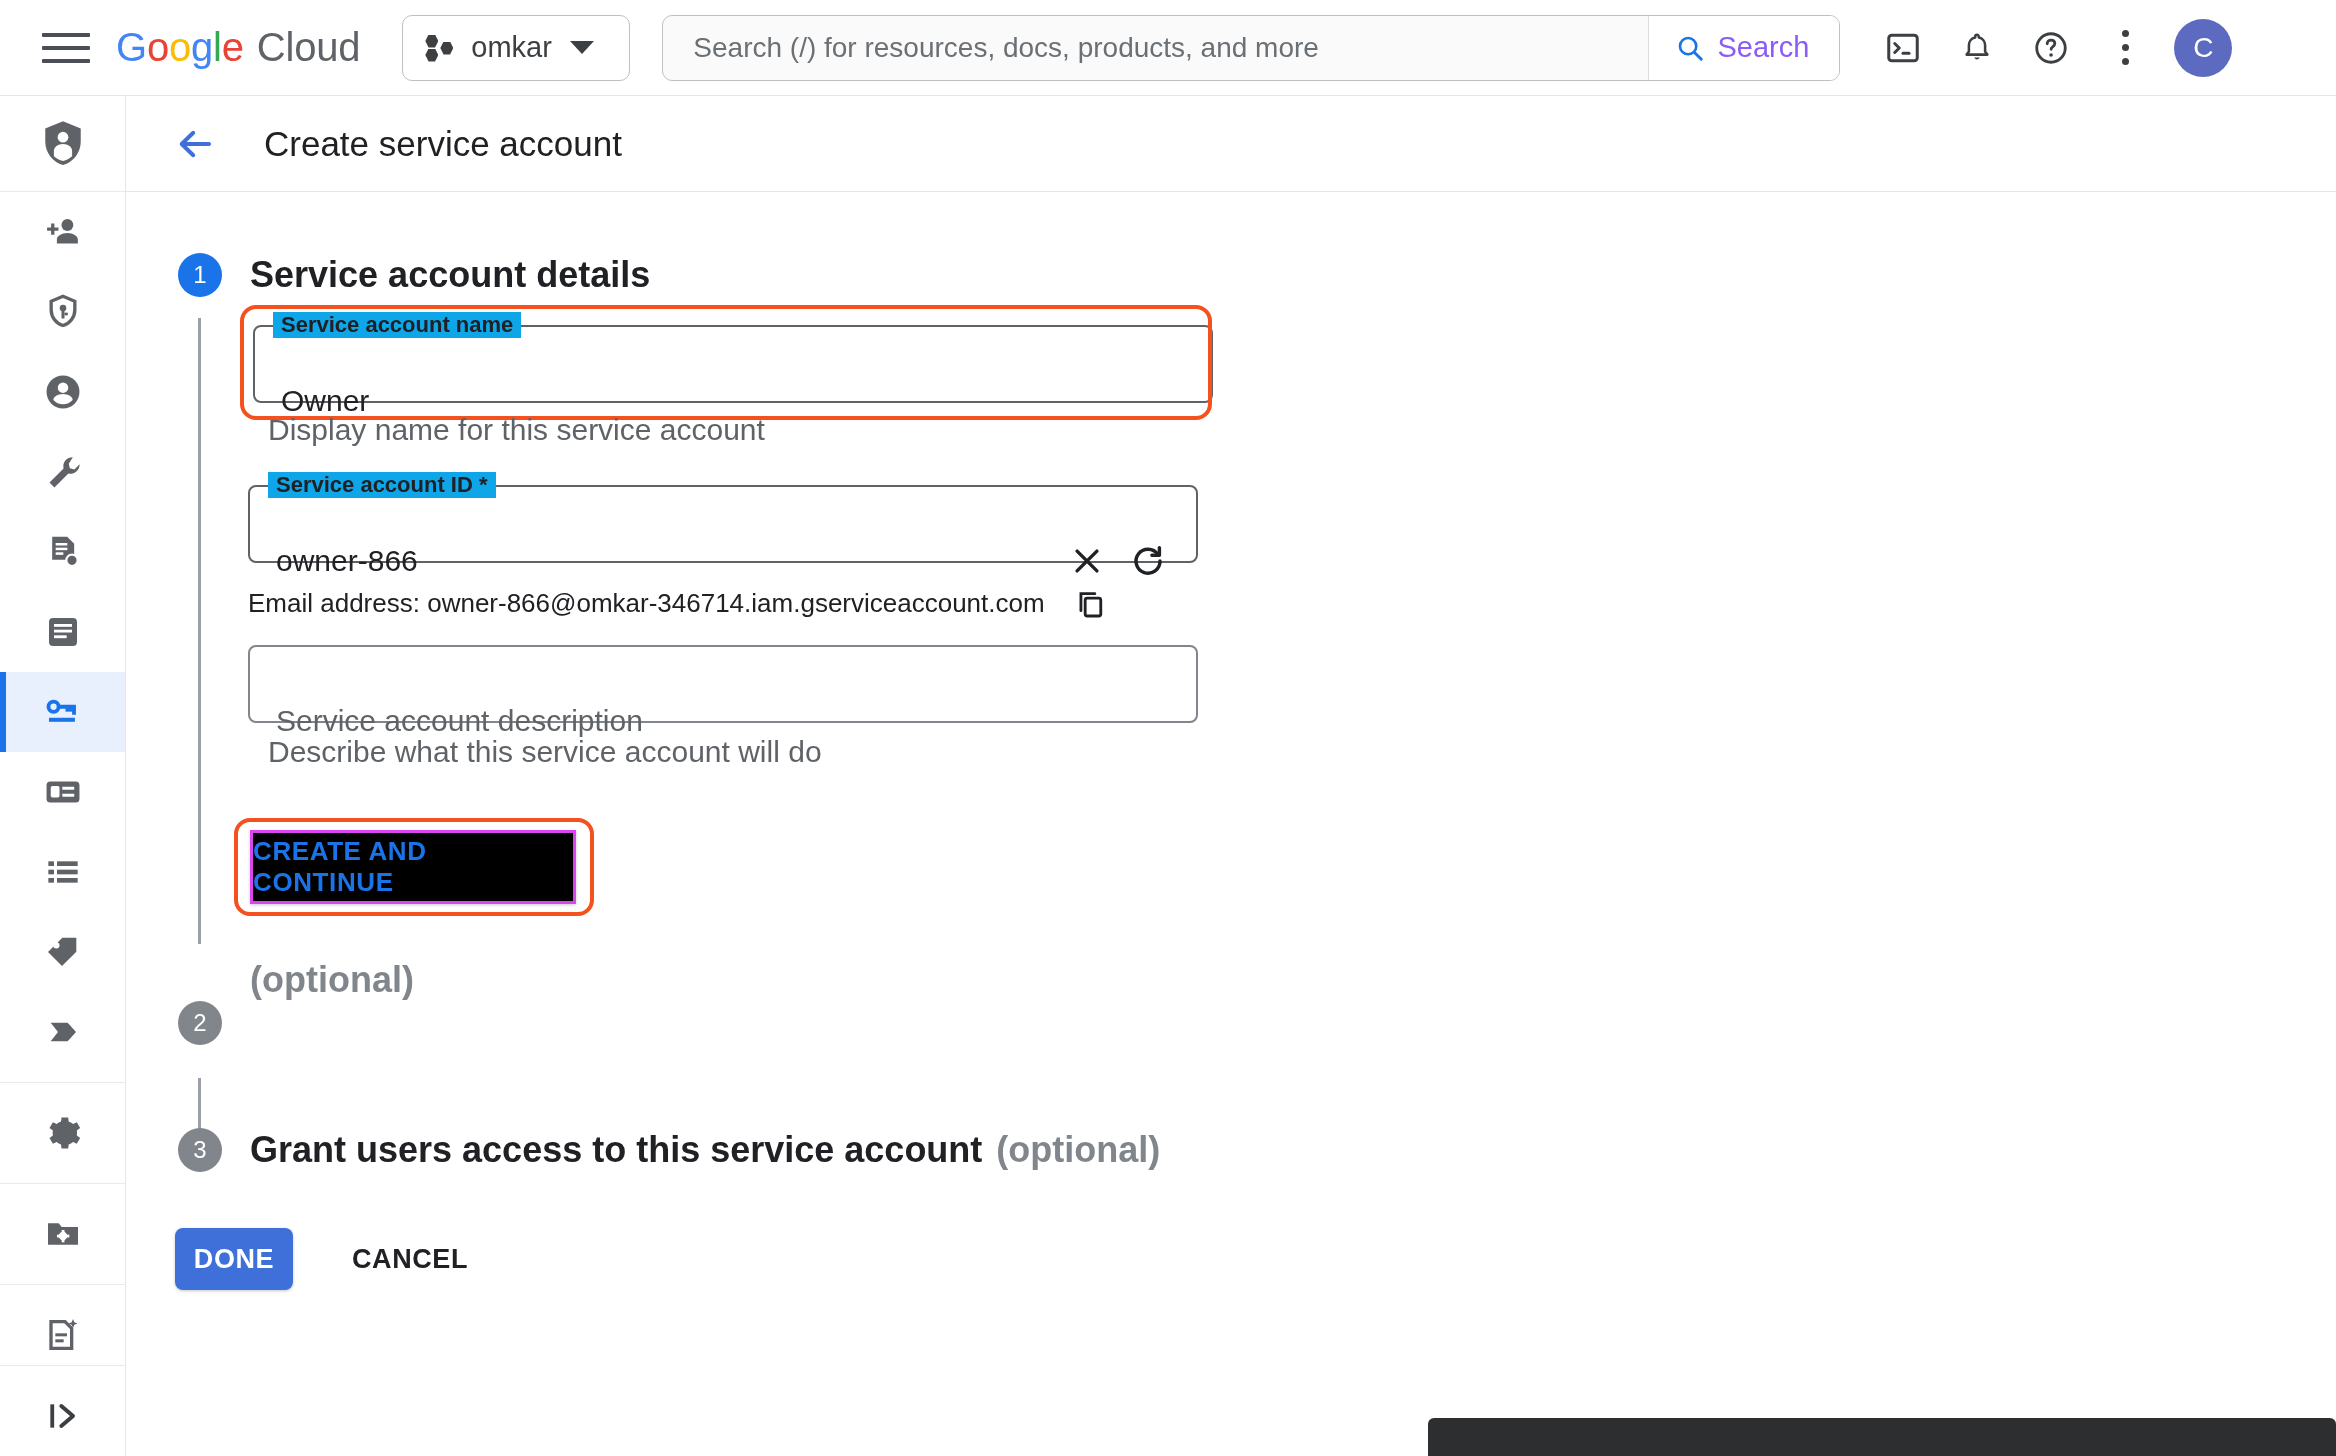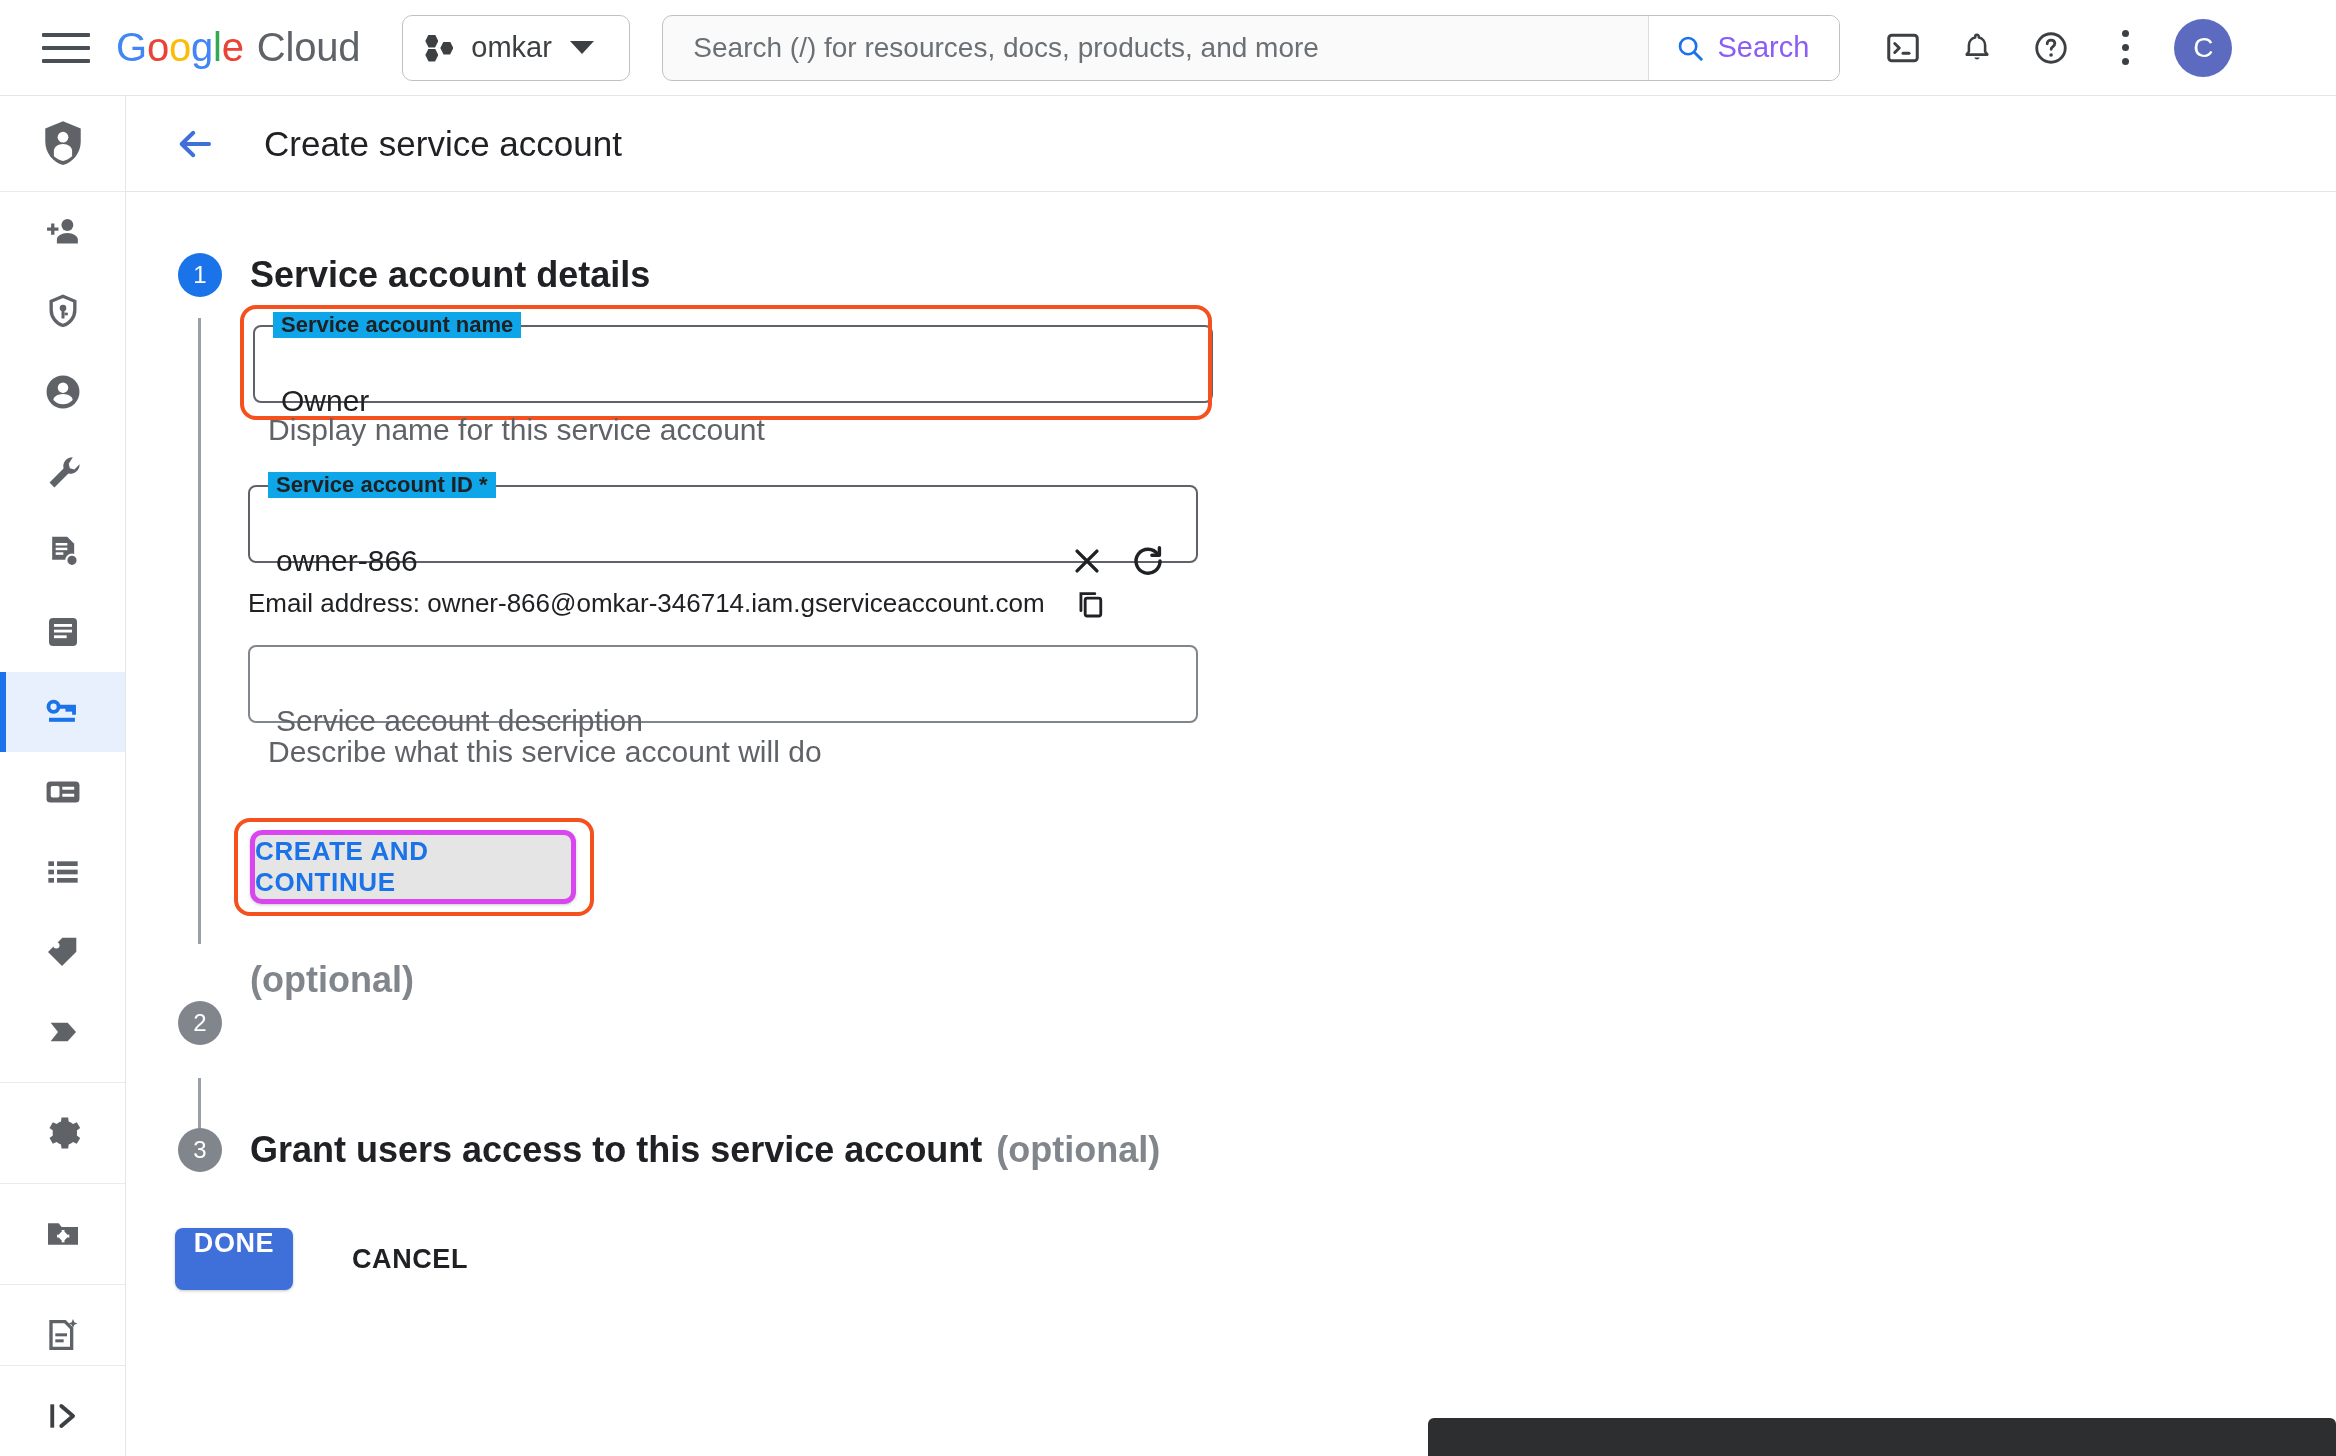--- a/index.html
+++ b/index.html
@@ -142,28 +142,28 @@
   .tf.placeholder .val { color:#5f6368; }
   .tf-row { display:flex; align-items:center; height:100%;margin-top:37px; }
 
   .helper { position:absolute; font-size: 30px; color:#5f6368; }
 
   .annot { position:absolute; border: 4px solid #f4511e; border-radius: 16px; pointer-events:none; }
 
   .emailline { position:absolute; display:flex; align-items:center; gap: 28px; font-size: 26px; color:#202124; }
 
   .btn-outline {
-    position:absolute; background:#e5e5e5; border:5px solid #d946ef; border-radius: 12px;
+    position:absolute; background:#000000; border:3px solid #d946ef; border-radius: 0;
     display:flex; align-items:center; justify-content:center;
     color:#1a73e8; font-size: 26px; font-weight:600; letter-spacing:0.6px;
     cursor:pointer; box-shadow: 0 1px 3px rgba(60,64,67,0.28);
   }
   .btn-filled {
     position:absolute; background:#3f6fd8; border:0; border-radius: 8px;
-    display:flex; align-items:flex-start; justify-content:center;
+    display:flex; align-items:center; justify-content:center;
     color:#fff; font-size: 27px; font-weight:600; letter-spacing:0.6px;
     cursor:pointer; box-shadow: 0 1px 3px rgba(60,64,67,0.3);
   }
   .btn-text {
     position:absolute; background:transparent; border:0;
     display:flex; align-items:center; justify-content:center;
     color:#202124; font-size: 27px; font-weight:600; letter-spacing:0.6px; cursor:pointer;
   }
 
   .step2-head { position:absolute; left:178px; top: 975px; display:flex; align-items:flex-start; gap:28px; }

